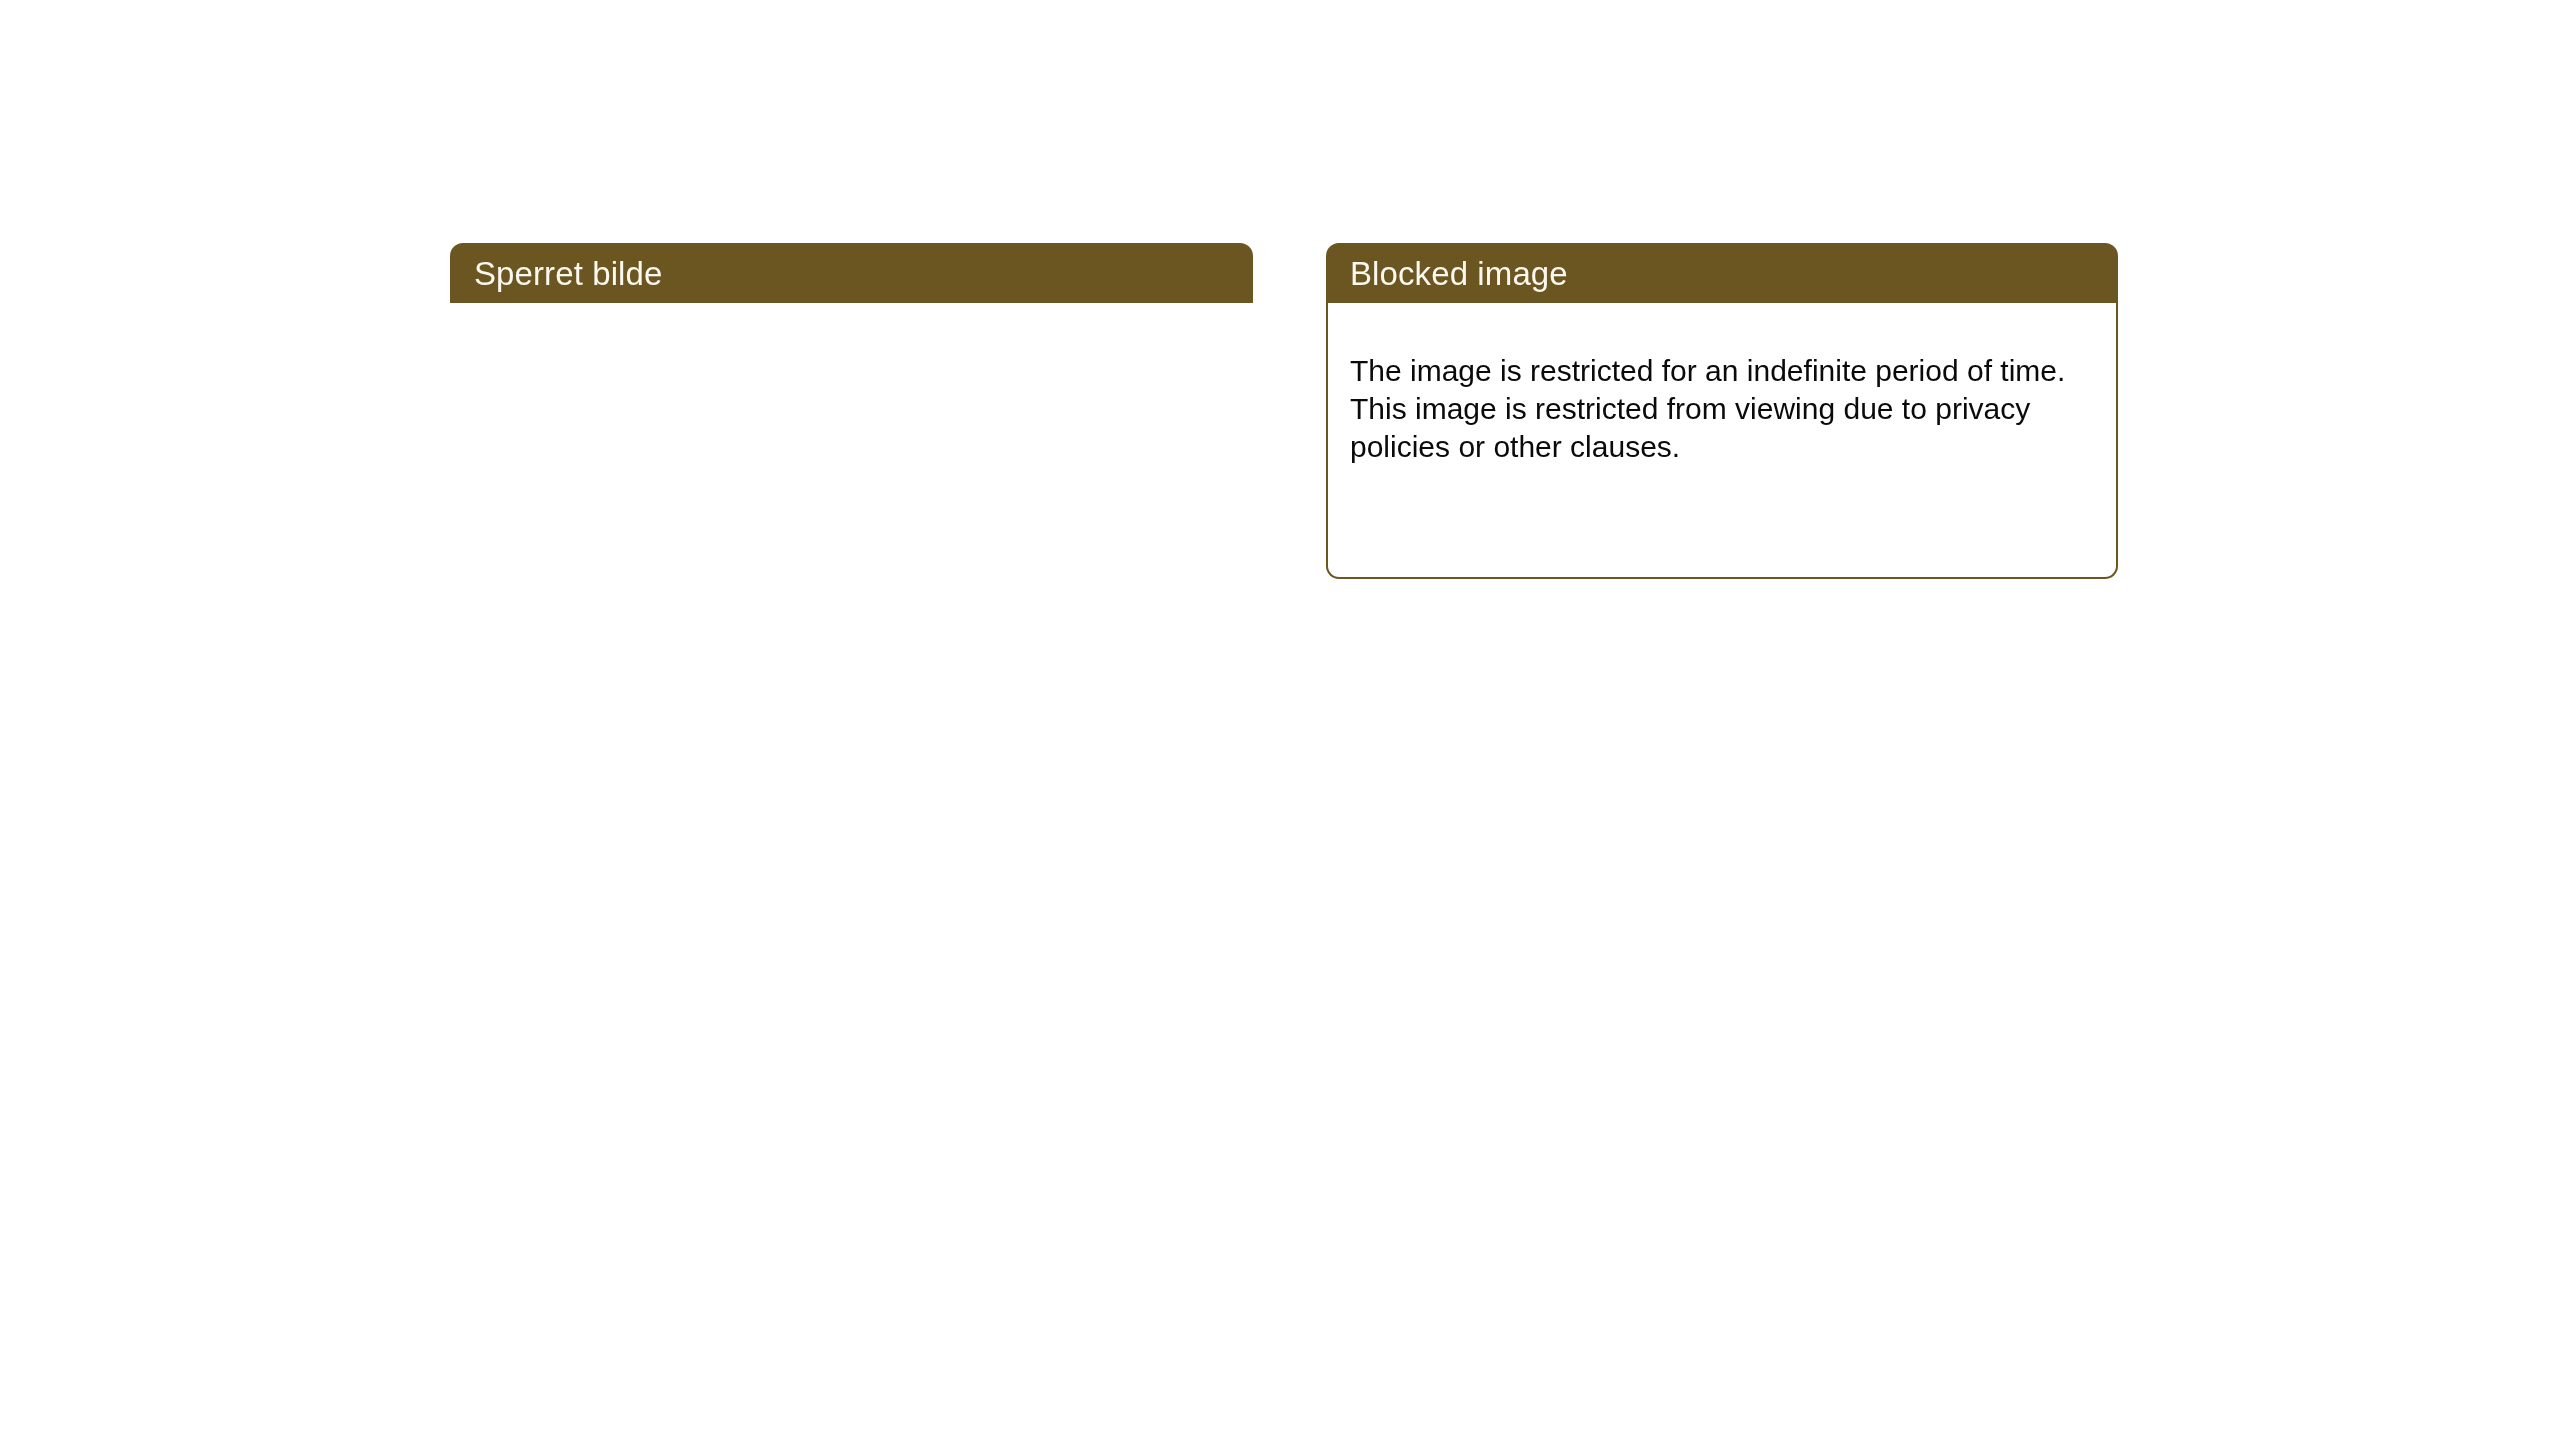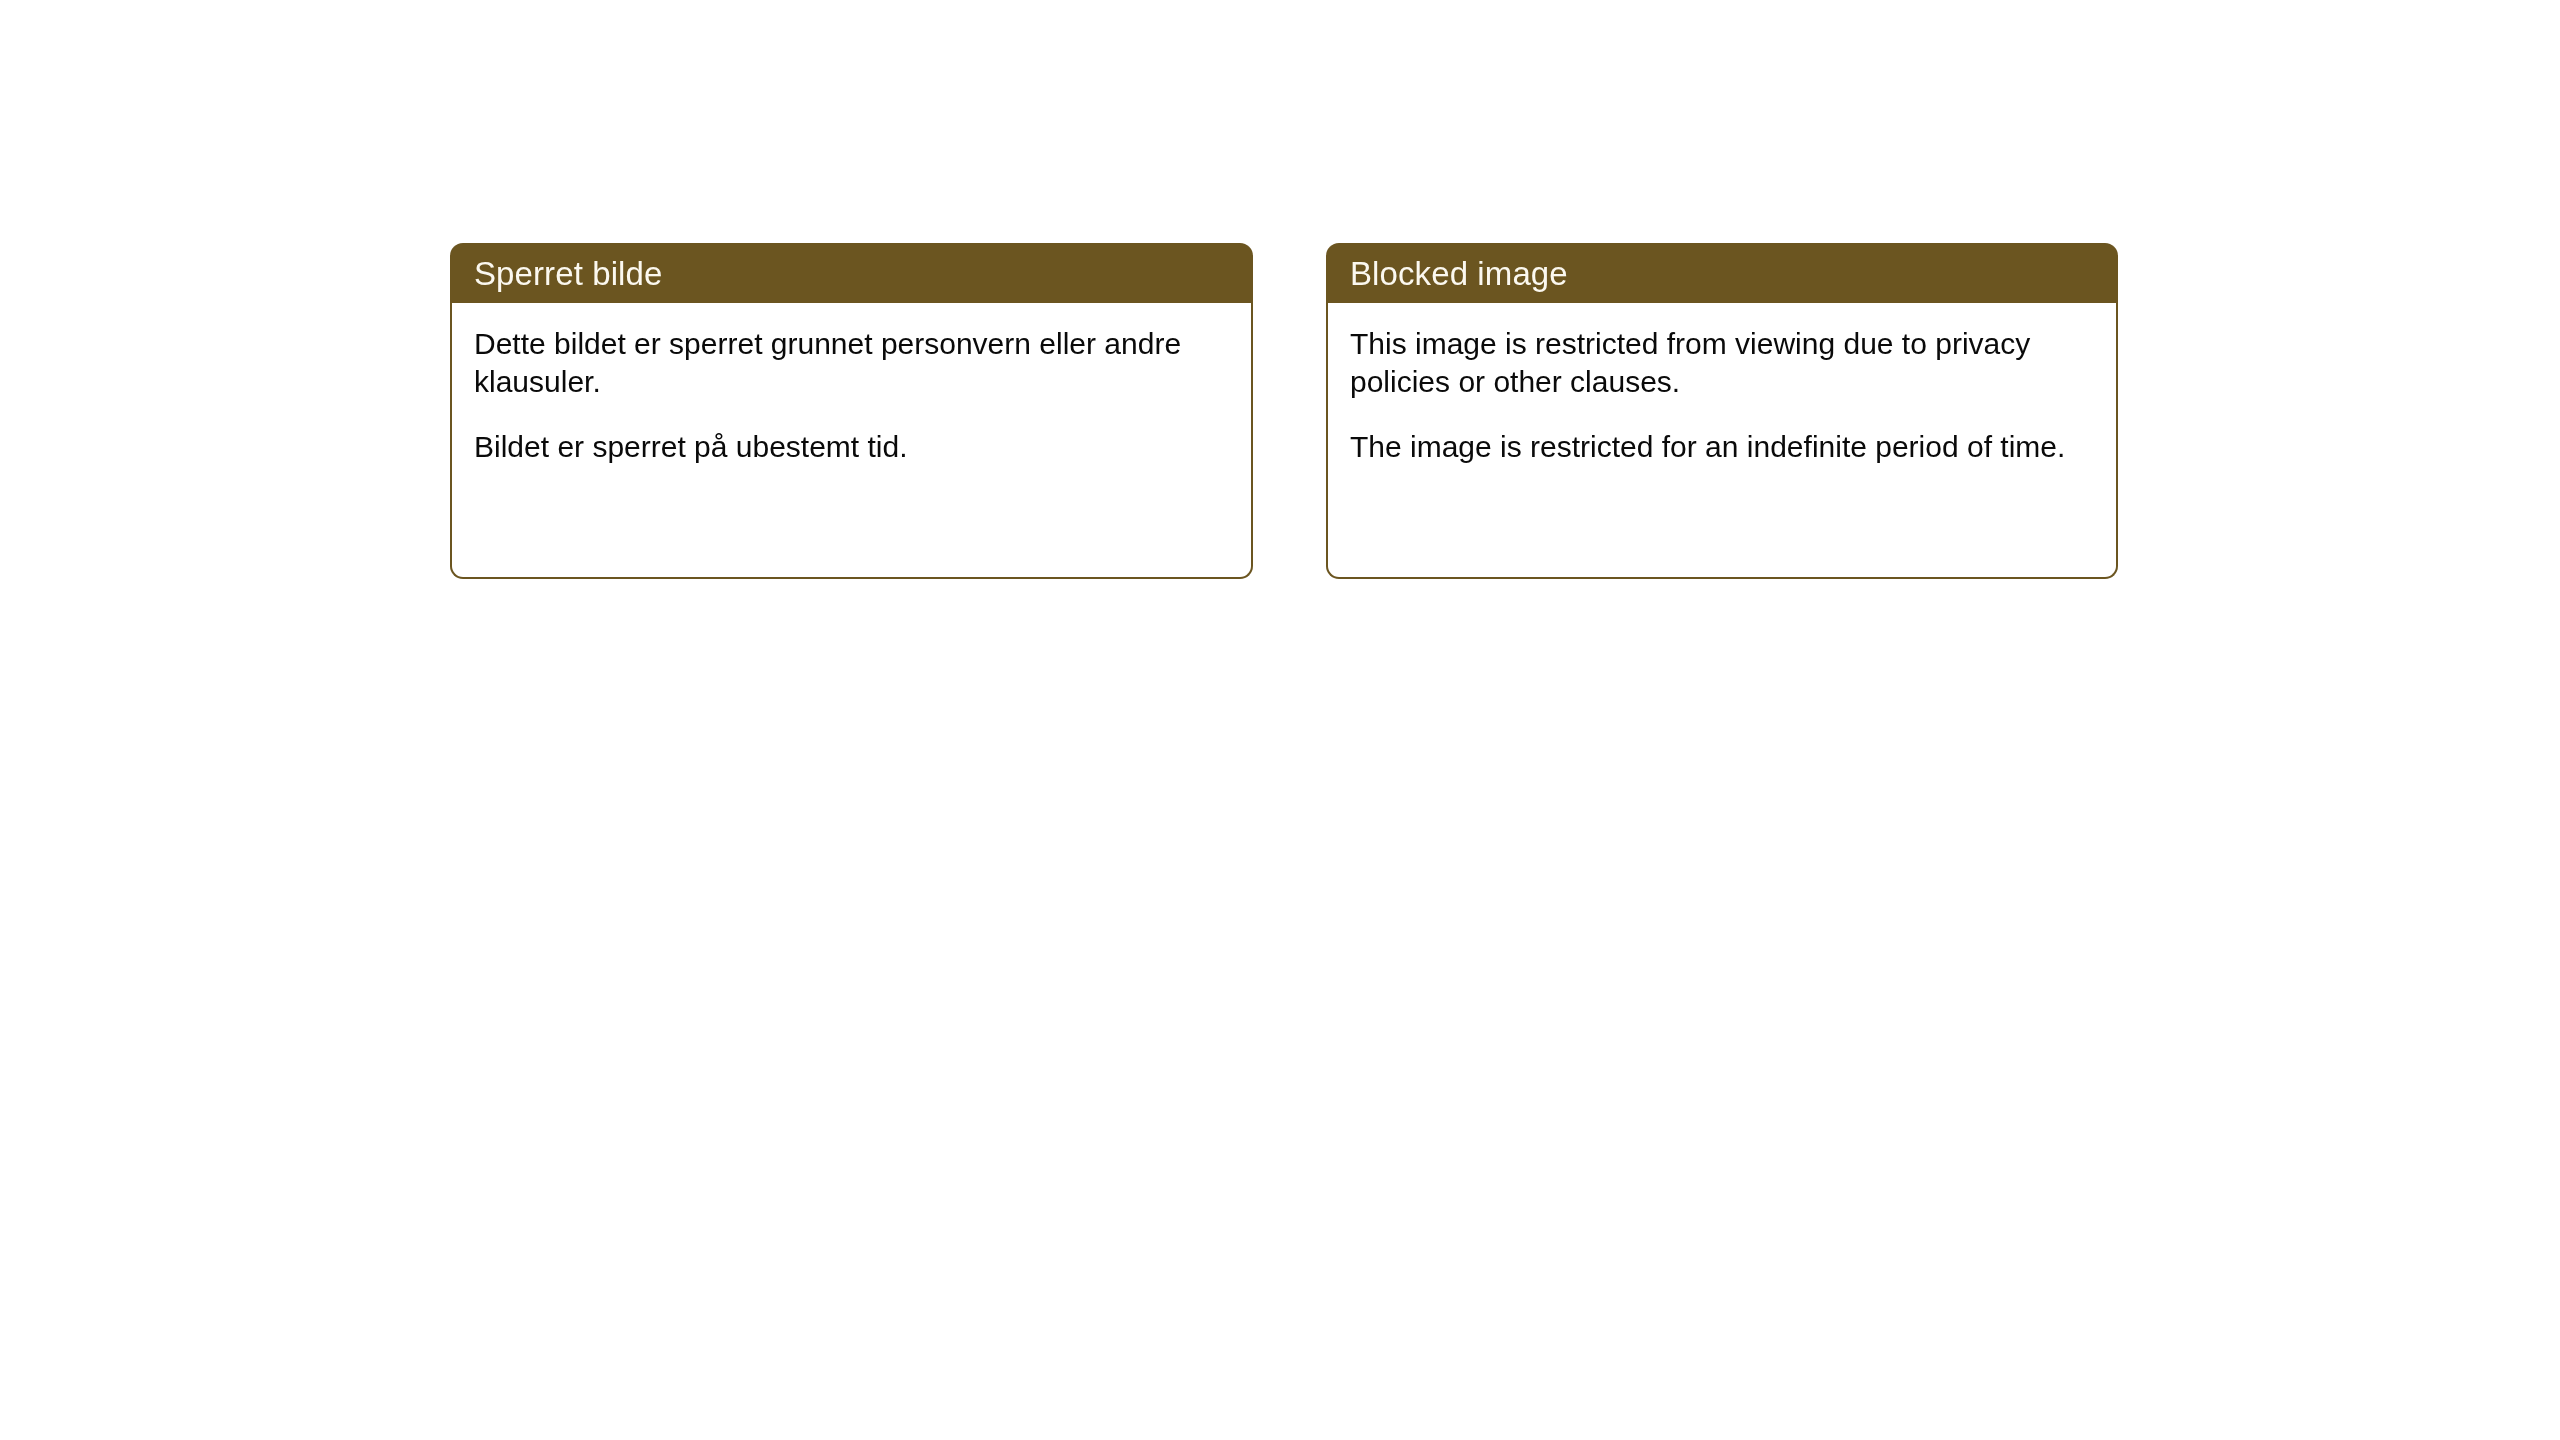--- a/index.html
+++ b/index.html
@@ -79,29 +79,25 @@
 </style>
 </head>
 <body>
 
 <div id="stage">
 
   <section class="notice-panel" id="panel-no">
     <header class="panel-header">
       <h1 class="panel-title">Sperret bilde</h1>
     </header>
-    <div class="panel-body">
-      <p class="panel-paragraph first">Dette bildet er sperret grunnet personvern eller andre klausuler.</p>
-      <p class="panel-paragraph second">Bildet er sperret på ubestemt tid.</p>
-    </div>
   </section>
 
   <section class="notice-panel" id="panel-en">
     <header class="panel-header">
       <h1 class="panel-title">Blocked image</h1>
     </header>
     <div class="panel-body">
+      <p class="panel-paragraph second">The image is restricted for an indefinite period of time.</p>
       <p class="panel-paragraph first">This image is restricted from viewing due to privacy policies or other clauses.</p>
-      <p class="panel-paragraph second">The image is restricted for an indefinite period of time.</p>
     </div>
   </section>
 
 </div>
 
 </body></html>

